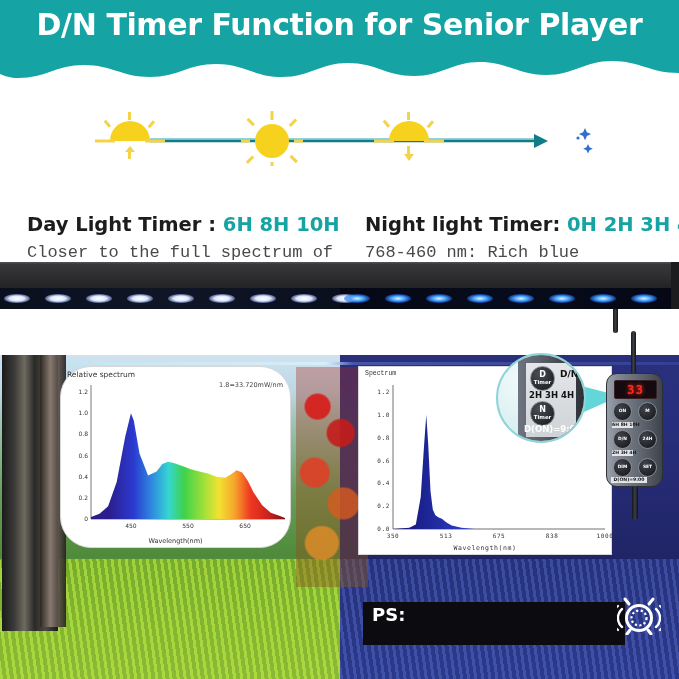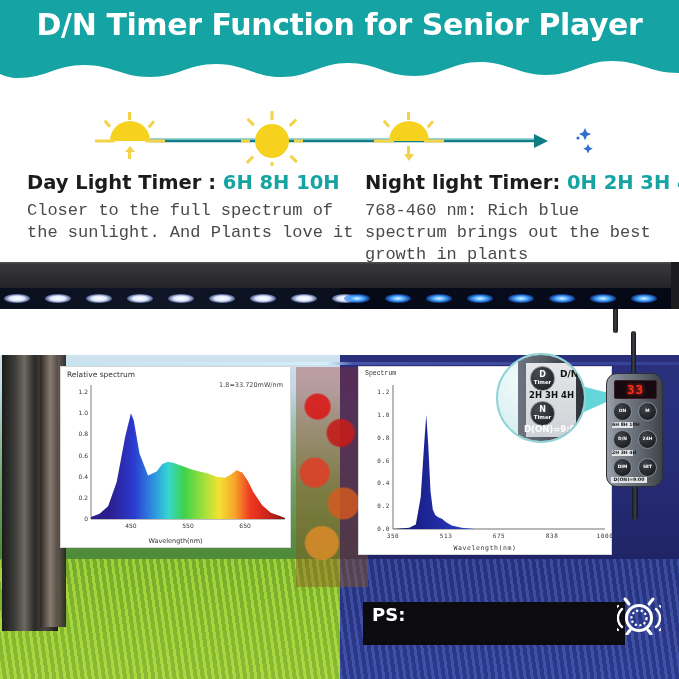--- a/index.html
+++ b/index.html
@@ -27,21 +27,21 @@
     font-family:"DejaVu Sans", sans-serif;
     white-space:nowrap;
   }
   .wave{position:absolute;left:0;bottom:-1px;width:679px;height:34px;display:block;}
 
   
   .timeline{position:absolute;left:0;top:108px;width:679px;height:58px;}
   .timeline svg{display:block;}
 
   
-  .col{position:absolute;}
+  .col{position:absolute;margin-top:42px;}
   .col-left{left:27px;top:172px;width:330px;}
   .col-right{left:365px;top:172px;width:300px;}
   .col-head{
     font-size:19.5px;font-weight:bold;color:#1c1c1c;white-space:nowrap;
     font-family:"DejaVu Sans", sans-serif;line-height:1.1;
   }
   .col-head .hl{color:#15a3a3;}
   .col-body{
     margin-top:7px;font-size:17px;color:#4a4a4a;line-height:1.28;
     font-family:Liberation Mono, monospace;
@@ -121,21 +121,21 @@
     background:linear-gradient(90deg,#2b2522 0%,#8d7f74 40%,#5a4f48 70%,#262120 100%);
     opacity:.92;
   }
   .cord{
     position:absolute;left:613px;top:-46px;width:5px;height:70px;
     background:linear-gradient(90deg,#1a1a1a,#3c3c3c,#141414);border-radius:3px;
   }
 
   
   .chart-card{position:absolute;background:#ffffff;border:1px solid #d7d7d7;}
-  .chart-left{left:60px;top:57px;width:229px;height:180px;}
+  .chart-left{left:60px;top:57px;width:229px;height:180px;border-radius:31px;}
   .chart-right{left:358px;top:57px;width:252px;height:187px;}
   .chart-title{position:absolute;left:6px;top:3px;font-size:7.5px;color:#333;
     font-family:"DejaVu Sans", sans-serif;white-space:nowrap;}
   .chart-note{position:absolute;right:7px;top:14px;font-size:6.5px;color:#444;
     font-family:"DejaVu Sans", sans-serif;white-space:nowrap;}
   .chart-xlabel{position:absolute;left:0;bottom:2px;width:100%;text-align:center;
     font-size:6.5px;color:#333;font-family:"DejaVu Sans", sans-serif;}
   .ytick{position:absolute;font-size:6px;color:#333;
     font-family:"DejaVu Sans", sans-serif;text-align:right;white-space:nowrap;}
   .xtick{position:absolute;font-size:6px;color:#333;

